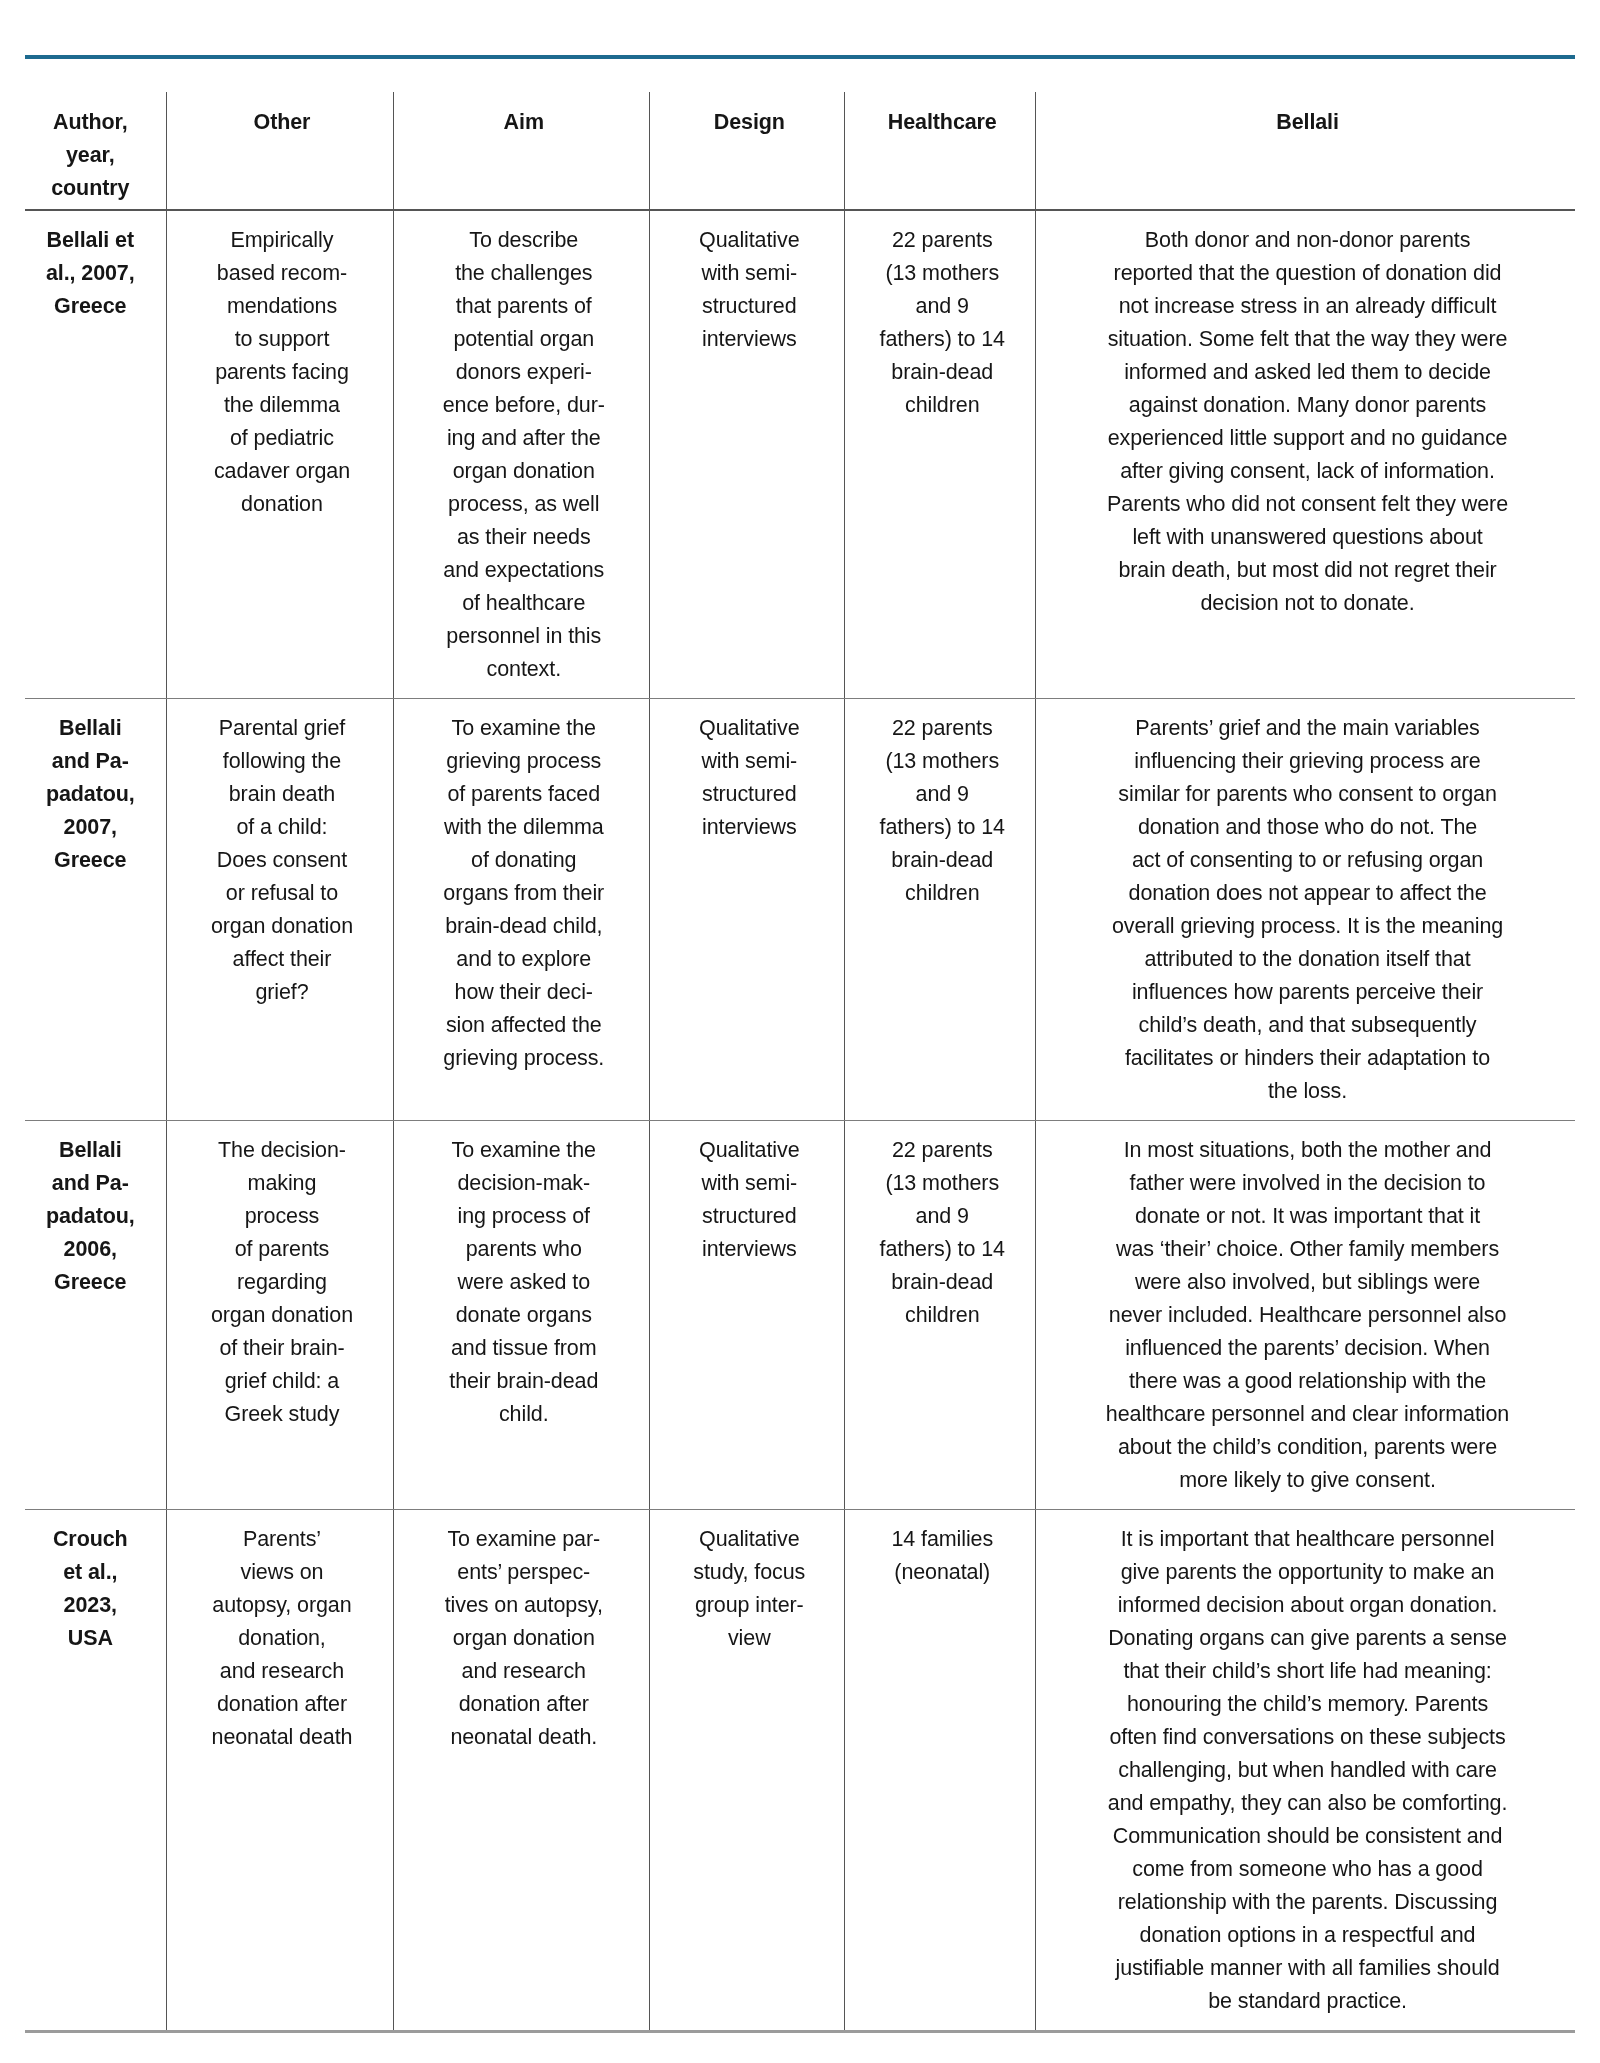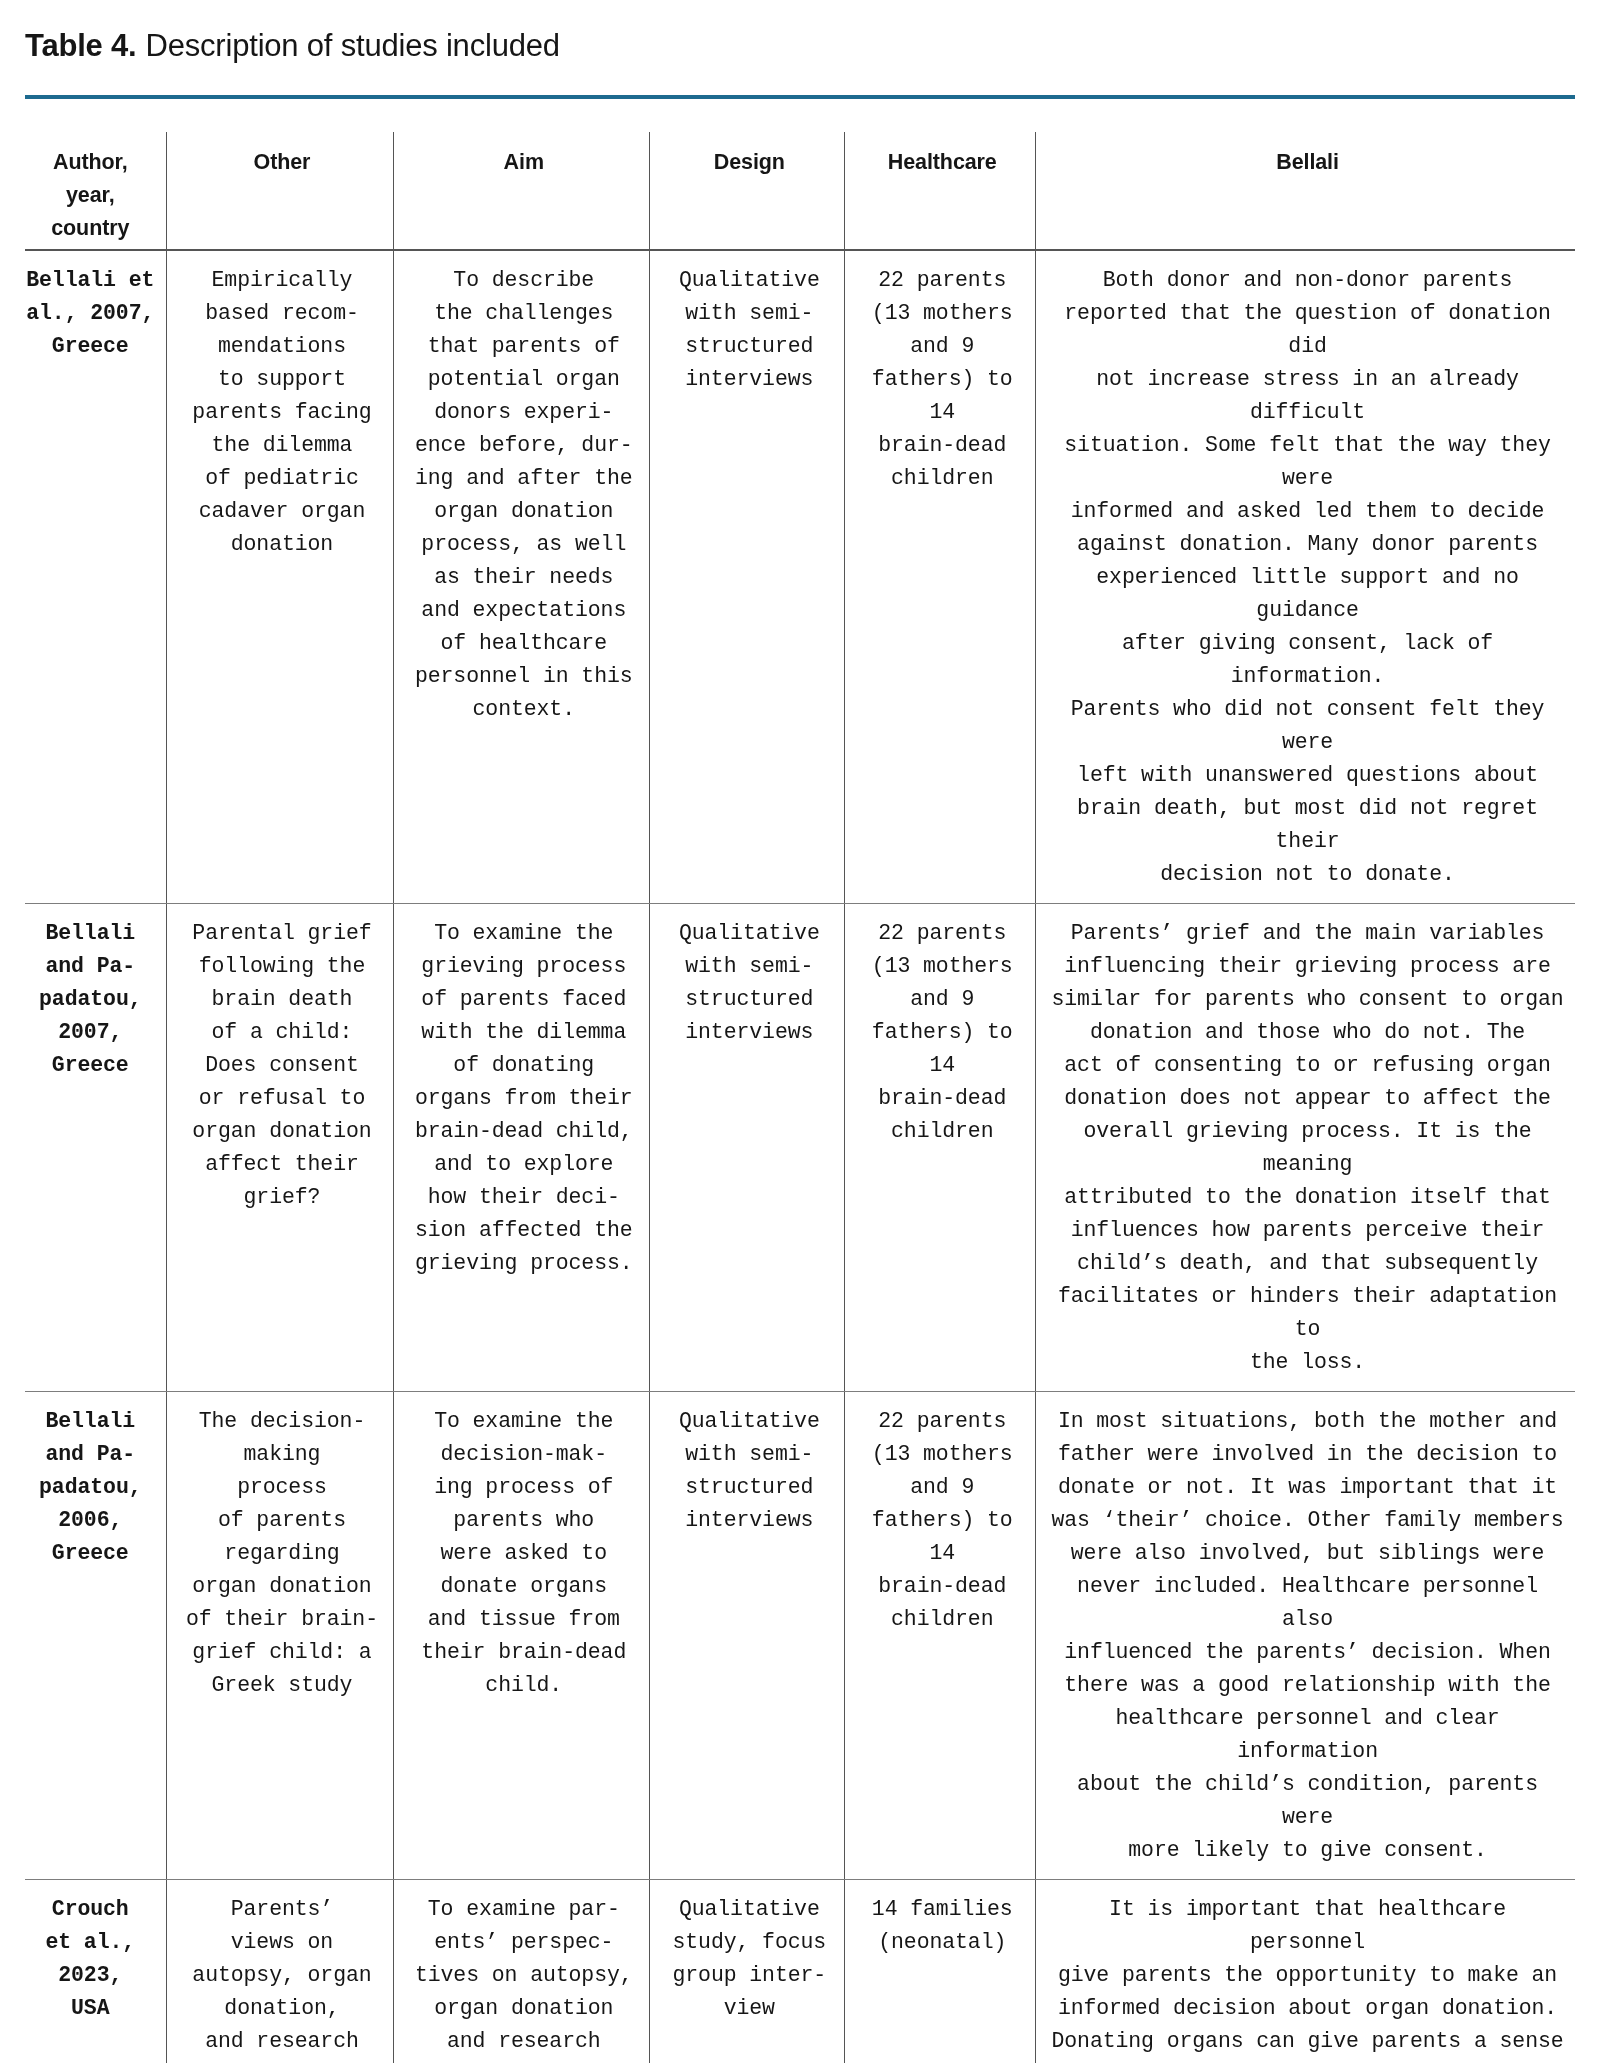--- a/index.html
+++ b/index.html
@@ -51,33 +51,31 @@
     padding-left: 0;
   }
   table.studies thead th {
     font-weight: 700;
     padding-top: 14px;
     padding-bottom: 4px;
     border-bottom: 2px solid #555555;
   }
   table.studies tbody td {
     border-bottom: 1.7px solid #7d7d7d;
-    font-family: Liberation Mono, monospace;
   }
   table.studies tbody tr.last-row td {
     border-bottom: 3px solid #9b9b9b;
   }
   table.studies td.author { font-weight: 700; }
 </style>
 </head>
 <body>
 
 <div class="page">
 
-  <h1 class="caption"><span class="cap-label">Table 4.</span><span class="cap-text">Description of studies included</span></h1>
 
   <div class="blue-rule" style="background: rgb(29, 106, 143);"></div>
 
   <table class="studies">
     <colgroup>
       <col style="width:9.1%">
       <col style="width:14.7%">
       <col style="width:16.5%">
       <col style="width:12.6%">
       <col style="width:12.3%">

